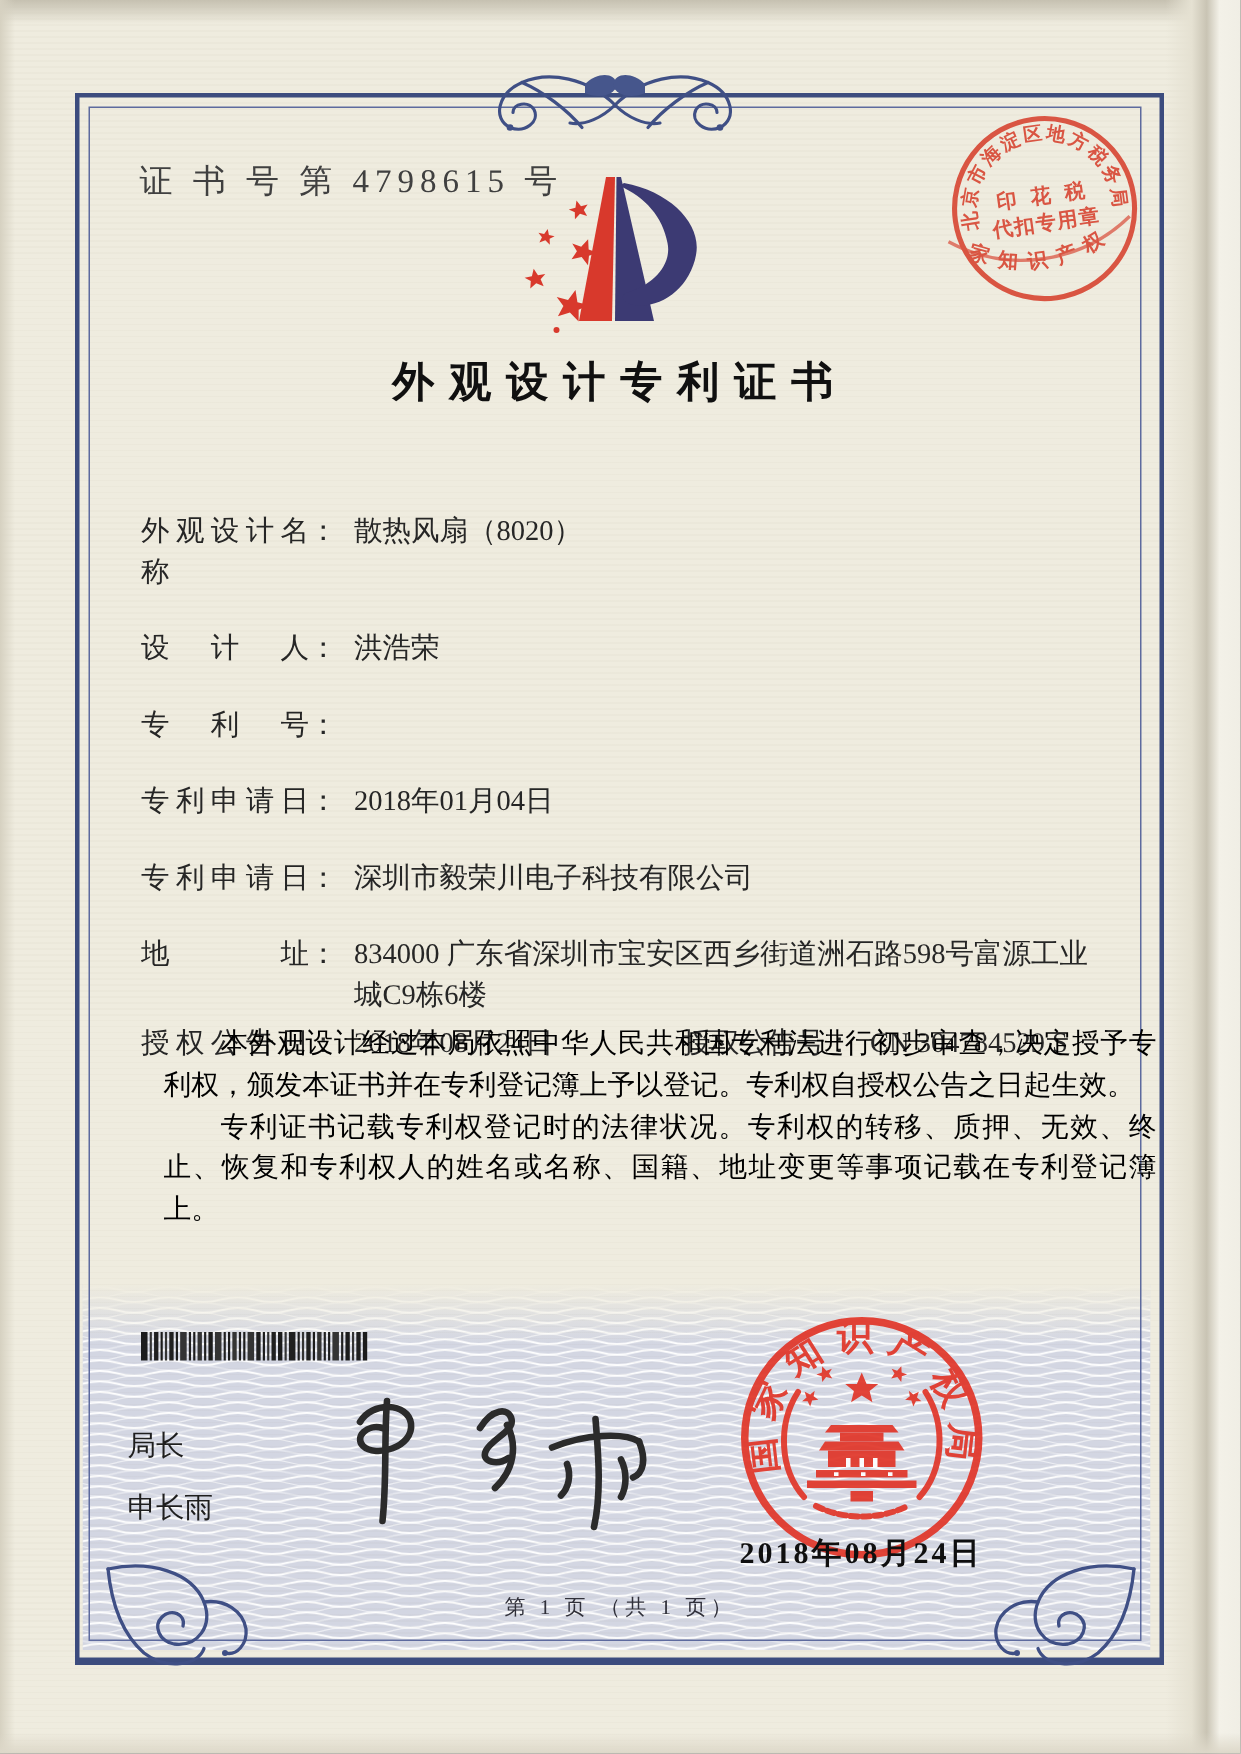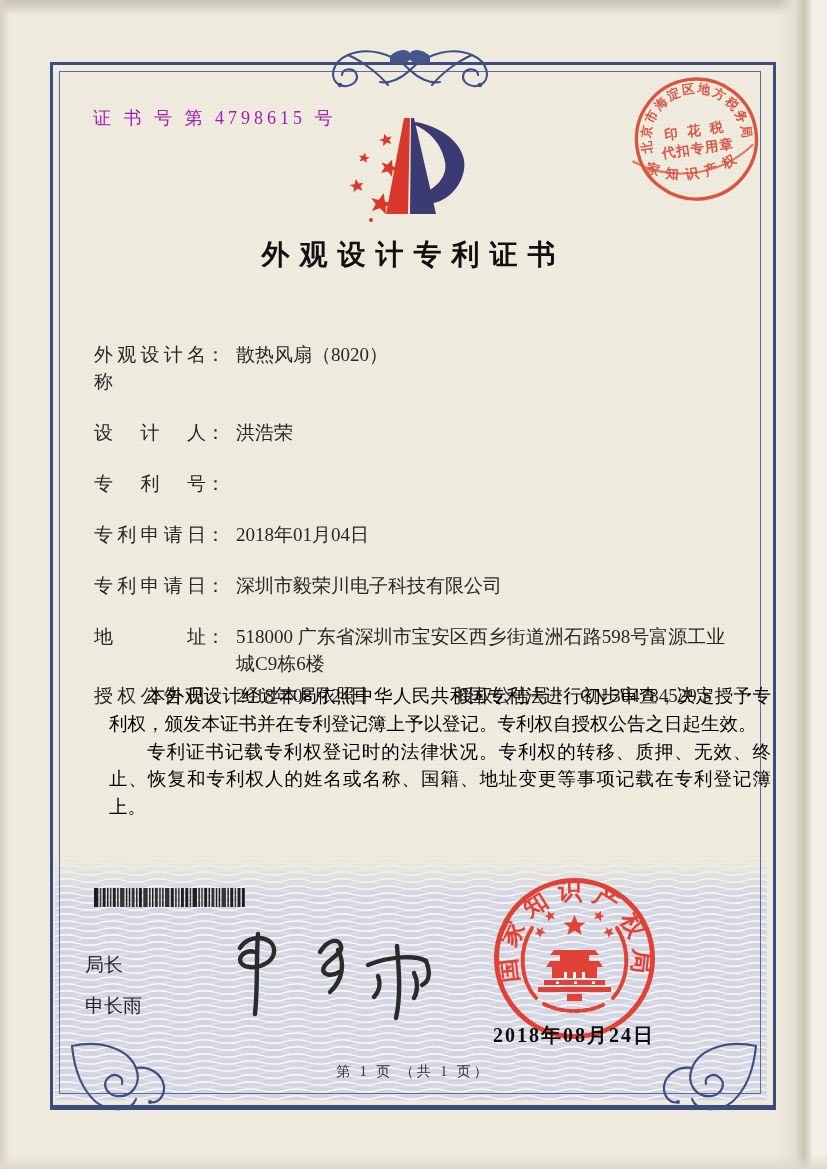--- a/index.html
+++ b/index.html
@@ -18,21 +18,21 @@
 
   .frame-outer{position:absolute;left:50px;top:62px;width:720px;height:1040px;
     border:3px solid #3c4c7e;border-bottom-width:5px;}
   .frame-inner{position:absolute;left:59px;top:71px;width:700px;height:1021px;
     border:1px solid #5d6a9e;}
 
   .band{position:absolute;left:55px;top:856px;width:712px;height:244px;}
   .band-fade{position:absolute;left:55px;top:856px;width:712px;height:40px;
     background:linear-gradient(#efecdf, rgba(239,236,223,0));}
 
-  .cert-no{position:absolute;left:93px;top:106px;font-size:18px;letter-spacing:4px;color:#a21caf;}
+  .cert-no{position:absolute;left:93px;top:106px;font-size:22px;letter-spacing:4px;color:#404040;}
   .logo{position:absolute;left:340px;top:112px;}
   .tax-stamp{position:absolute;left:624px;top:68px;transform:rotate(-8deg);opacity:.93;}
   .doc-title{position:absolute;left:0;right:0;top:236px;text-align:center;
     font-size:28px;font-weight:bold;letter-spacing:10px;color:#101010;}
 
   .fields{position:absolute;left:94px;top:341px;width:650px;}
   .field-row{display:flex;font-size:19px;line-height:27px;margin-bottom:24px;color:#262626;}
   .field-row.addr{margin-bottom:5px;}
   .flabel{flex:none;width:112px;text-align:justify;text-align-last:justify;}
   .fcolon{flex:none;margin-right:11px;}
@@ -199,21 +199,21 @@
         <span class="fvalue">2018年01月04日</span>
     </div>
     <div class="field-row">
       <span class="flabel">专利申请日</span>
         <span class="fcolon">：</span>
         <span class="fvalue">深圳市毅荣川电子科技有限公司</span>
     </div>
     <div class="field-row addr">
       <span class="flabel">地址</span>
         <span class="fcolon">：</span>
-        <span class="fvalue">518000 广东省深圳市宝安区西乡街道洲石路598号富源工业城C9栋6楼</span>
+        <span class="fvalue">834000 广东省深圳市宝安区西乡街道洲石路598号富源工业城C9栋6楼</span>
     </div>
     <div class="grant-row">
       <span class="grant-left">
         <span class="flabel">授权公告日</span>
           <span class="fcolon">：</span>
           <span>2018年08月24日</span>
       </span>
       <span class="grant-right">
         <span class="flabel">授权公告号</span>
           <span class="fcolon">：</span>

